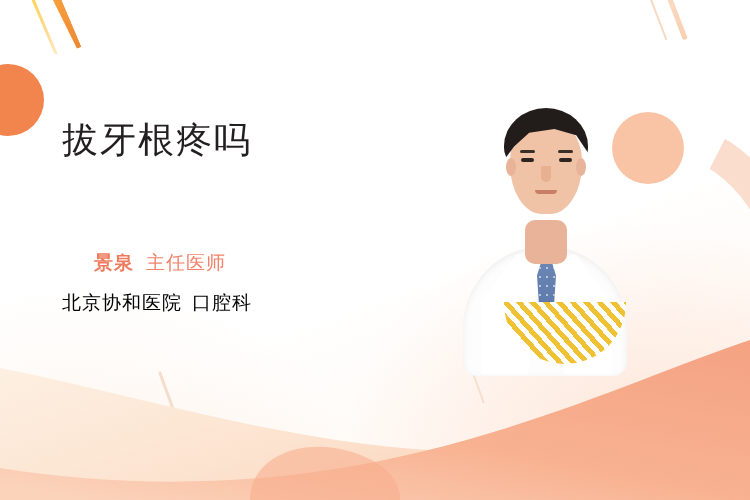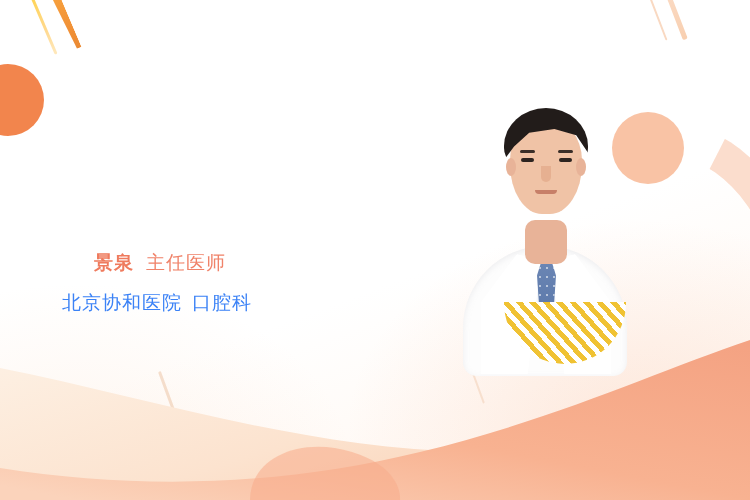--- a/index.html
+++ b/index.html
@@ -304,21 +304,21 @@
   .doc-line1 .name {
     font-weight: bold;
     color: #ef7b5e;
     margin-right: 12px;
   }
   .doc-line2 {
     position: absolute;
     left: 62px;
     top: 290px;
     font-size: 19px;
-    color: #3b82f6;
+    color: #000000;
     letter-spacing: 1px;
     white-space: nowrap;
   }
   .doc-line2 .dept { margin-left: 10px; }
 </style>
 </head>
 <body>
 
 <div id="stage">
 
@@ -369,20 +369,21 @@
           <stop offset="45%" stop-color="#f8b291"></stop>
           <stop offset="100%" stop-color="#f4a282"></stop>
         </linearGradient>
       </defs>
       <path d="M0 28 C 150 58, 300 108, 470 112 C 600 115, 690 70, 750 18 L750 160 L0 160 Z" fill="url(#gLight)"></path>
       <path d="M0 128 C 140 150, 280 146, 420 112 C 560 78, 660 30, 750 0 L750 160 L0 160 Z" fill="url(#gSalmon)"></path>
       <path d="M250 160 C 250 118, 300 96, 352 112 C 404 128, 400 160, 400 160 Z" fill="#f7ab8a" opacity="0.55"></path>
     </svg>
   </div>
 
+  <div class="title">拔牙根疼吗</div>
 
   <div class="doc-line1">
     <span class="name">景泉</span><span>主任医师</span>
   </div>
 
   <div class="doc-line2">
     <span>北京协和医院</span><span class="dept">口腔科</span>
   </div>
 
 </div>

